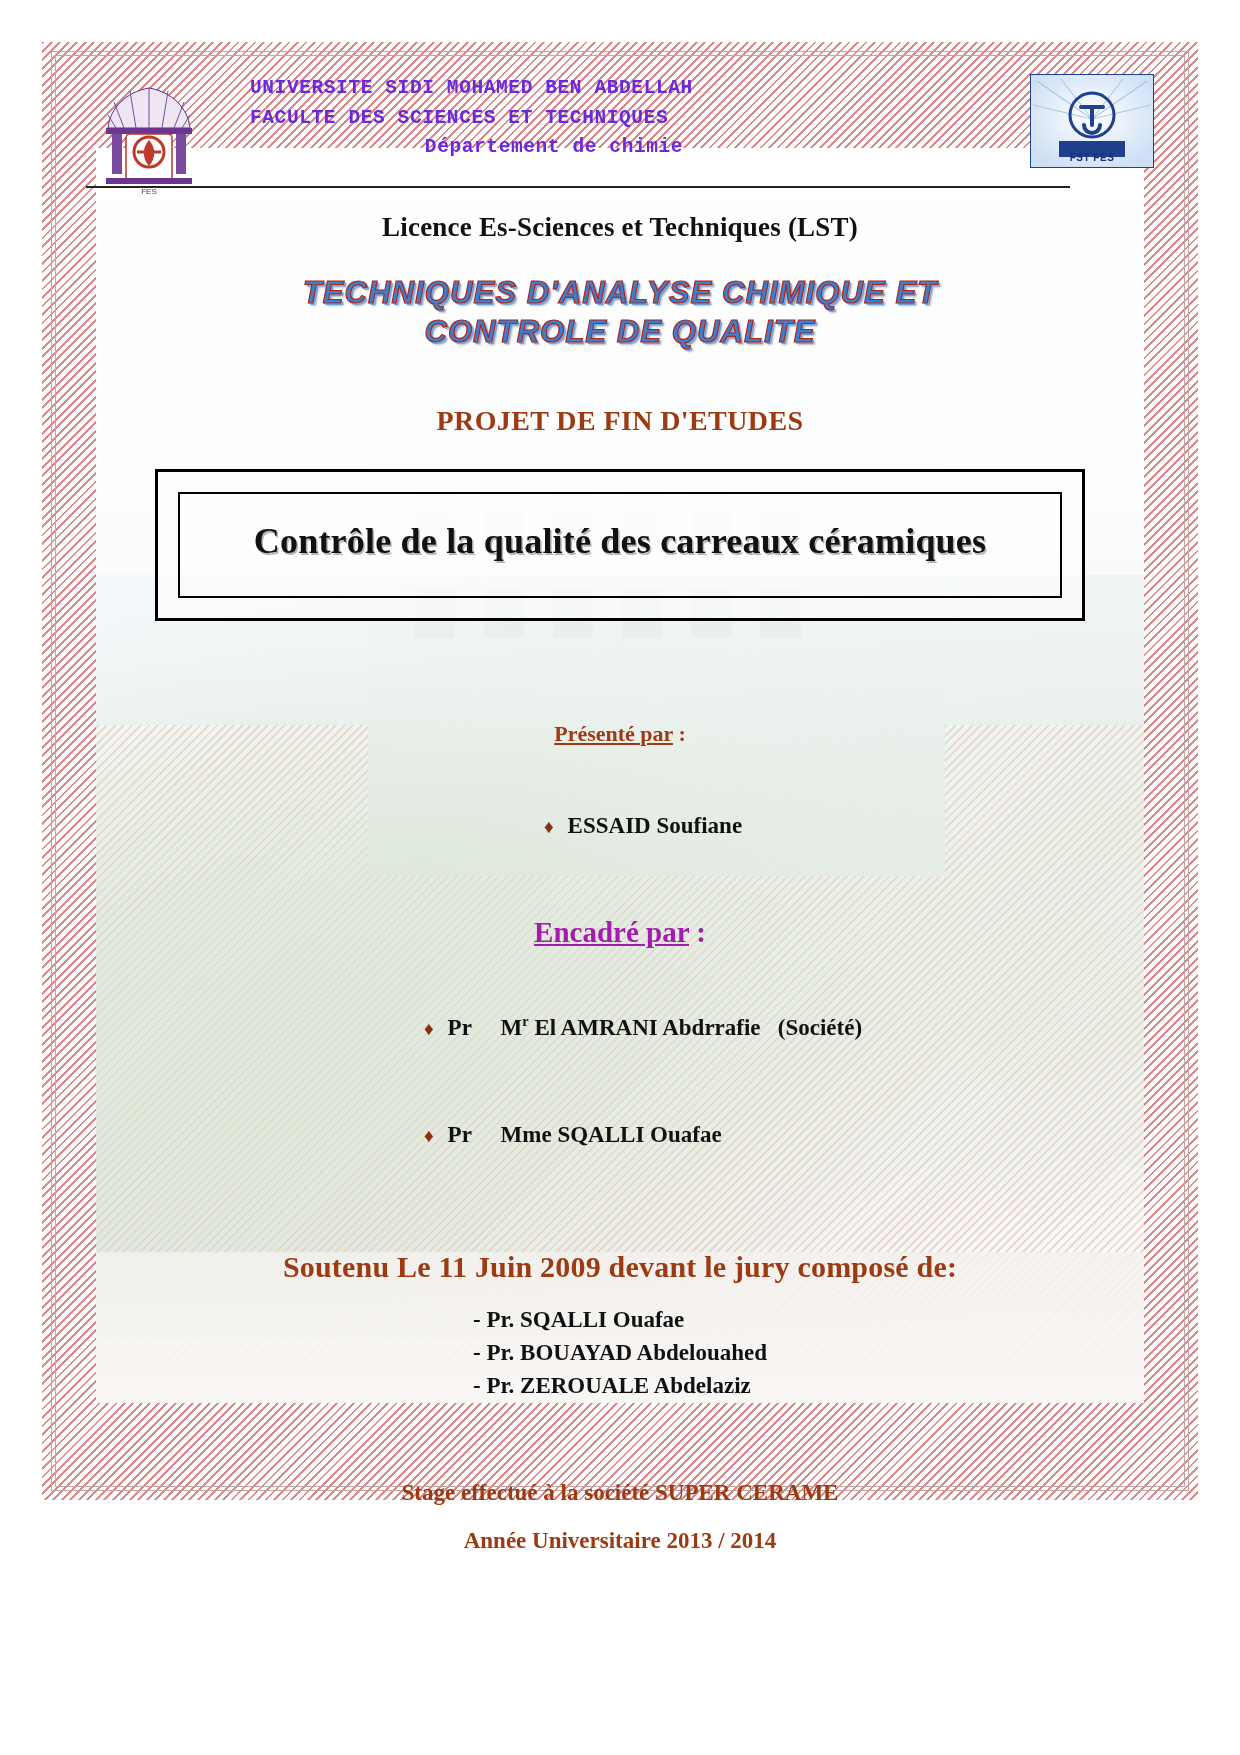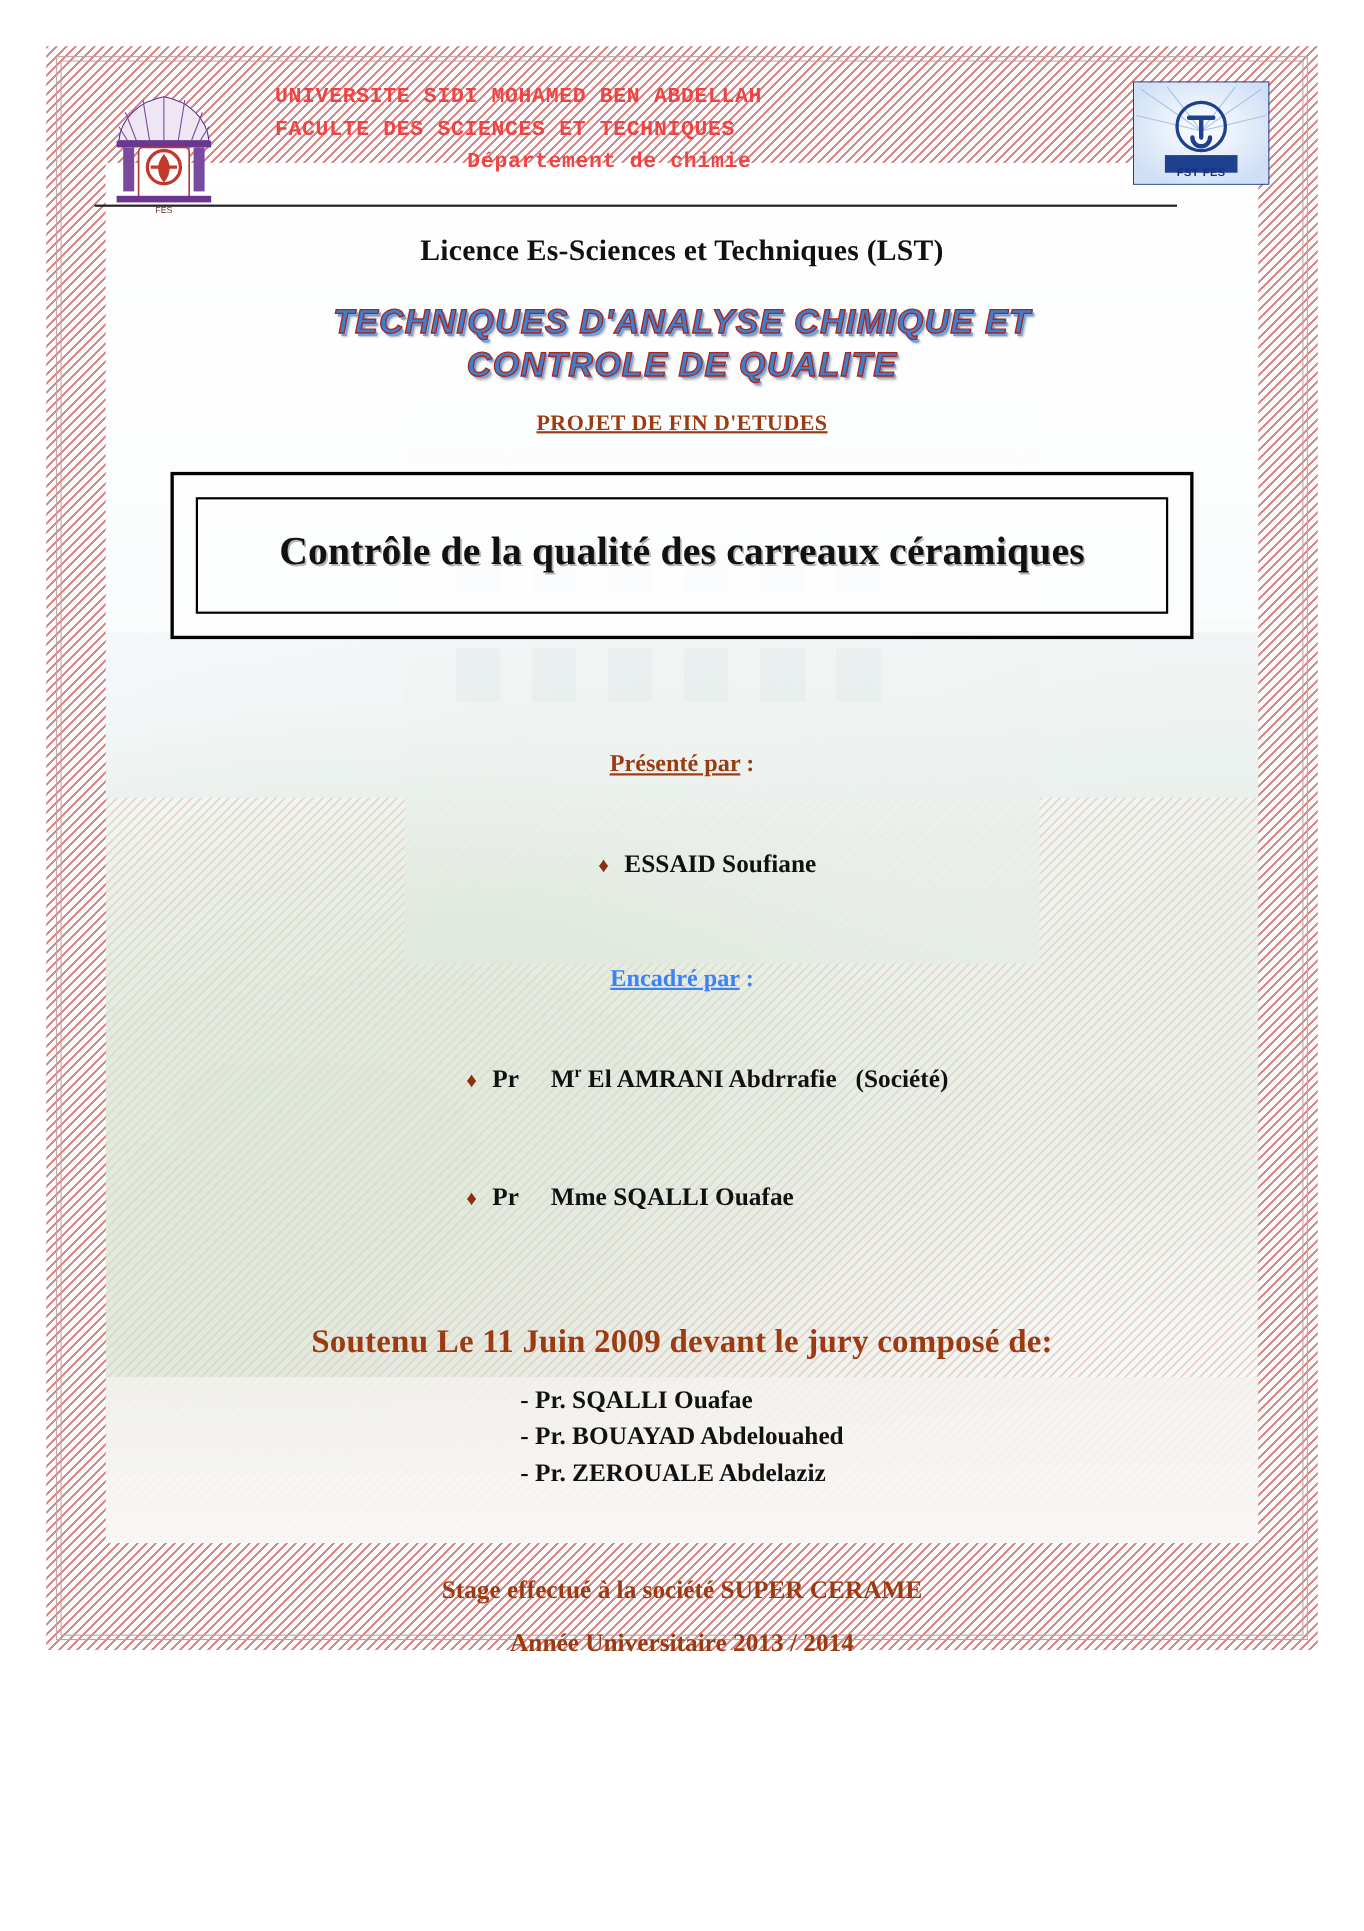--- a/index.html
+++ b/index.html
@@ -140,21 +140,21 @@
     letter-spacing: .5px;
   }
   .univ-lines {
     position: absolute;
     left: 176px;
     top: 8px;
     width: 740px;
     font-family: "Liberation Mono", monospace;
     font-weight: bold;
     font-size: 19.5px;
-    color: #ef4444;
+    color: #6d28d9;
     letter-spacing: .6px;
     line-height: 1.52;
   }
   .univ-lines .l1 { text-align: left; padding-left: 6px; }
   .univ-lines .l2 { text-align: left; padding-left: 6px; }
   .univ-lines .l3 { text-align: center; padding-right: 120px; }
 
   .hr-rule {
     position: absolute;
     left: 18px;
@@ -190,25 +190,24 @@
     letter-spacing: 1.1px;
     color: #3a7fd0;
     -webkit-text-stroke: 1.2px #b02418;
     text-shadow:
       1px 1px 0 #7fb2e8,
       2px 2px 0 #6aa3e0,
       3px 3px 2px rgba(60,60,60,.35);
   }
 
   .pfe {
-    margin-top: 22px;
-    font-size: 20px;
+    margin-top: 53px;
+    font-size: 28px;
     font-weight: bold;
     color: #9c3a12;
-    text-decoration: underline;
     letter-spacing: .4px;
   }
 
   
   .title-box-outer {
     margin: 32px auto 0 auto;
     width: 884px;
     border: 3px solid #000;
     padding: 20px;
     background: rgba(255,255,255,.55);
@@ -245,23 +244,23 @@
     white-space: pre;
   }
   .diamond {
     color: #8a2f10;
     font-size: 19px;
     margin-right: 14px;
   }
 
   .encadre-label {
     margin-top: 36px;
-    font-size: 22px;
-    font-weight: bold;
-    color: #3b82f6;
+    font-size: 29px;
+    font-weight: bold;
+    color: #a21caf;
     text-align: center;
   }
 
   .sup { font-size: .62em; vertical-align: super; }
 
   .soutenu {
     margin-top: 62px;
     font-size: 30px;
     font-weight: bold;
     color: #9c3a12;

